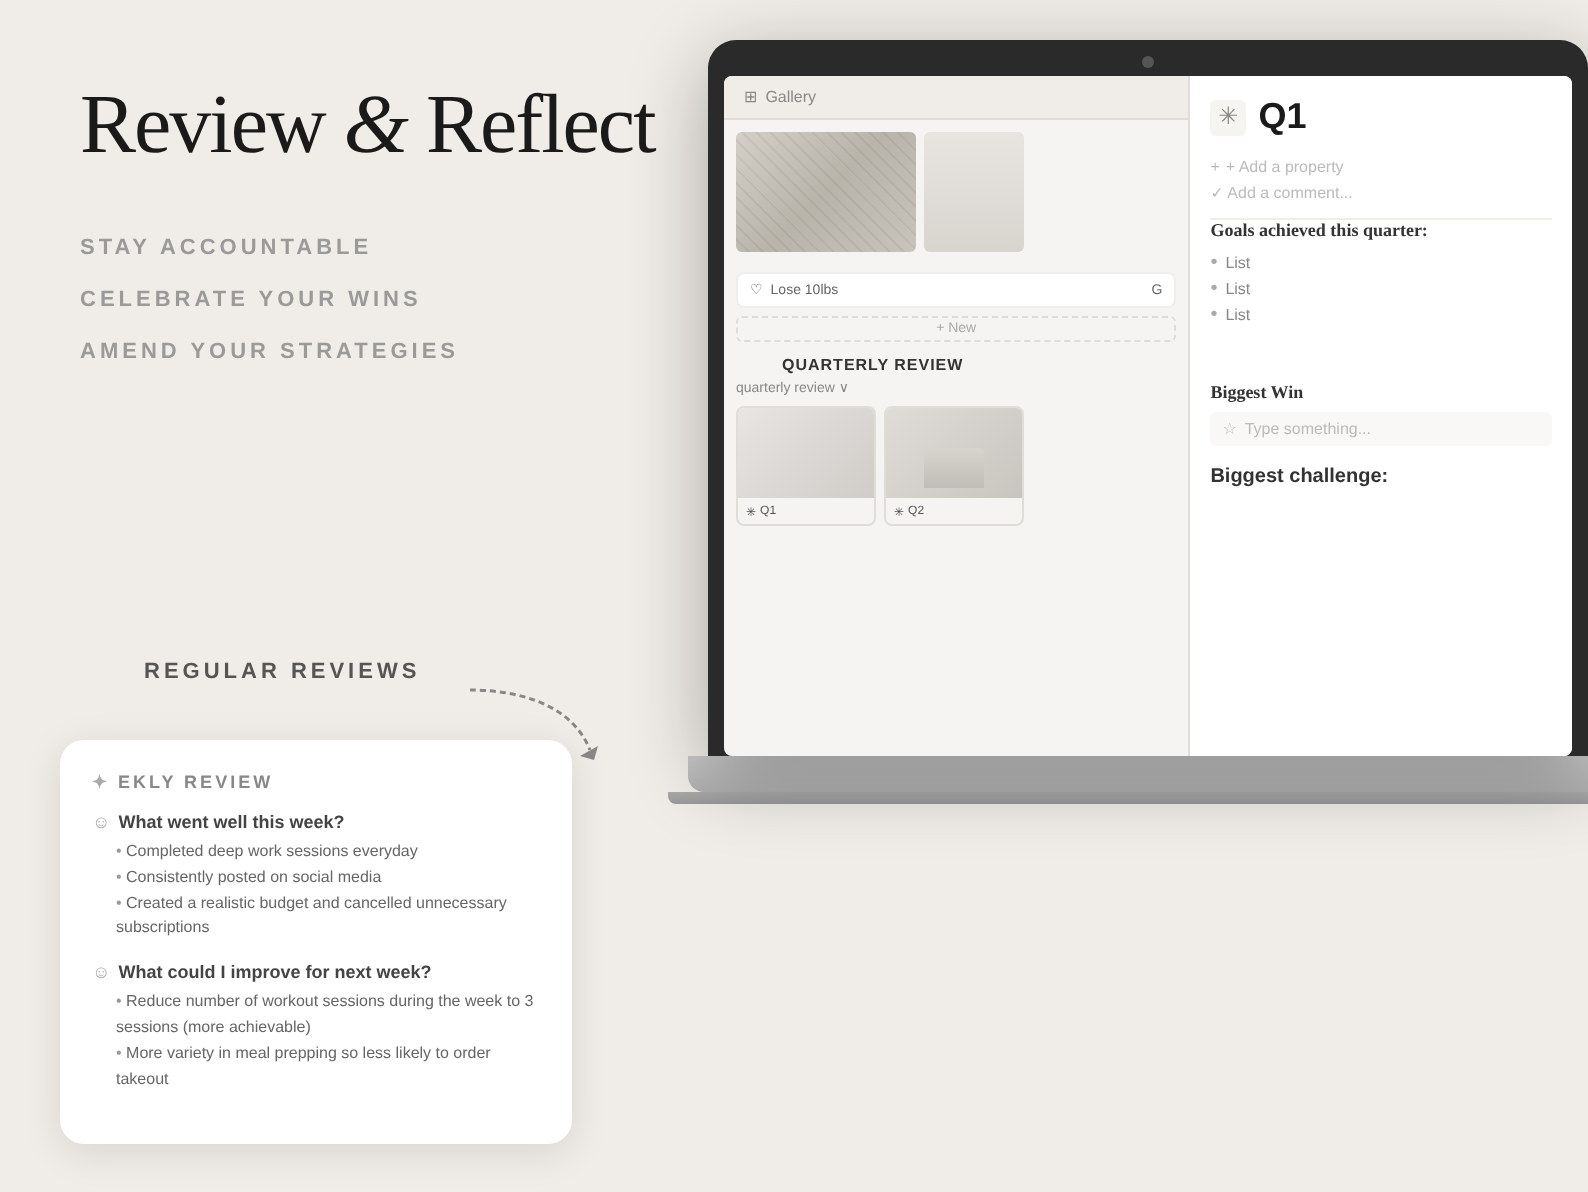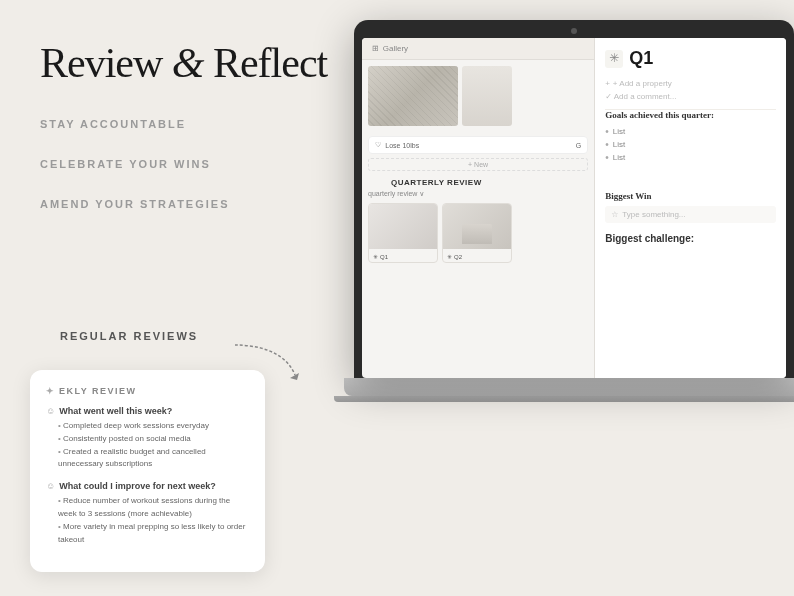--- a/index.html
+++ b/index.html
@@ -31,21 +31,21 @@
       font-style: normal;
     }
 
     .main-title .ampersand {
       font-style: italic;
     }
 
     .taglines {
       display: flex;
       flex-direction: column;
-      gap: 28px;
+      gap: 14px;
       margin-bottom: 36px;
     }
 
     .tagline {
       font-family: Arial, Helvetica, sans-serif;
       font-size: 11px;
       font-weight: 600;
       letter-spacing: 2px;
       color: #9a9a9a;
       text-transform: uppercase;
@@ -60,21 +60,21 @@
       text-transform: uppercase;
       text-align: center;
       margin-bottom: 8px;
     }
 
     
     .weekly-review-card {
       background: #fff;
       border-radius: 12px;
       padding: 16px;
-      width: 235px;
+      width: 256px;
       box-shadow: 0 4px 20px rgba(0,0,0,0.1);
       position: absolute;
       left: -10px;
       top: 330px;
     }
 
     .weekly-review-card .card-title {
       font-family: Arial, Helvetica, sans-serif;
       font-size: 9px;
       font-weight: 600;
@@ -446,21 +446,21 @@
     <span>Review</span>
     <span class="ampersand"> &amp; </span><span>Reflect</span>
   </h1>
 
   <div class="taglines">
     <div class="tagline">STAY ACCOUNTABLE</div>
     <div class="tagline">CELEBRATE YOUR WINS</div>
     <div class="tagline">AMEND YOUR STRATEGIES</div>
   </div>
 
-  <div class="regular-reviews-label" style="position:absolute; top:290px; left:20px;">REGULAR REVIEWS</div>
+  <div class="regular-reviews-label" style="position:absolute; top:290px; left:32px;">REGULAR REVIEWS</div>
 
   <svg class="arrow-curve" viewBox="0 0 80 40" fill="none" xmlns="http://www.w3.org/2000/svg" style="position:absolute; top:300px; left:185px;">
     <path d="M10 5 C30 5, 60 10, 70 35" stroke="#888" stroke-width="1.5" fill="none" stroke-dasharray="3,2"></path>
     <polygon points="65,38 74,33 72,40" fill="#888"></polygon>
   </svg>
 
   <div class="weekly-review-card">
     <div class="card-title">
       <span style="color:#aaa;">✦ </span><span>EKLY REVIEW</span>
     </div>

